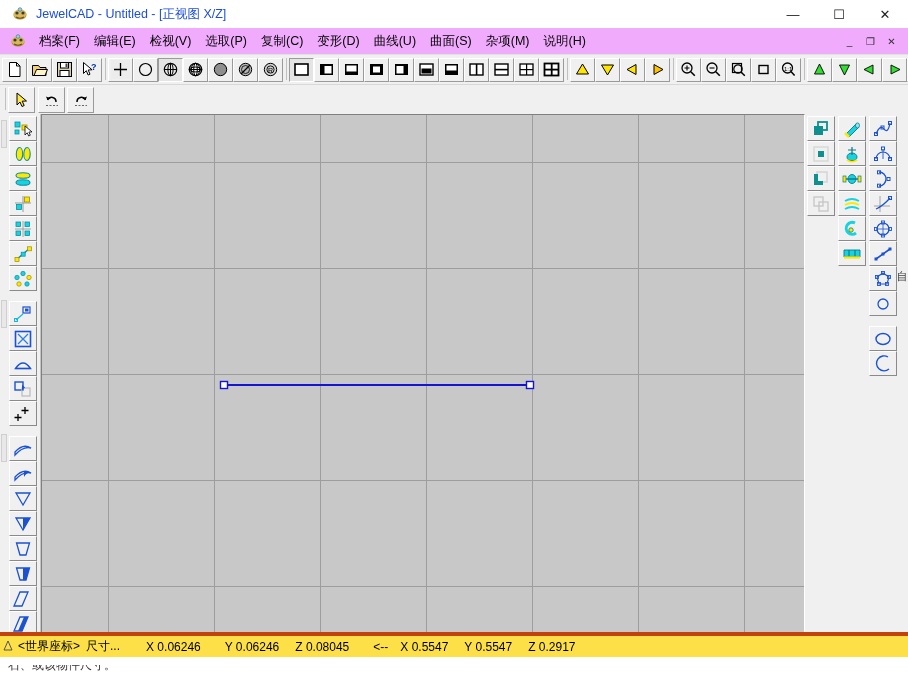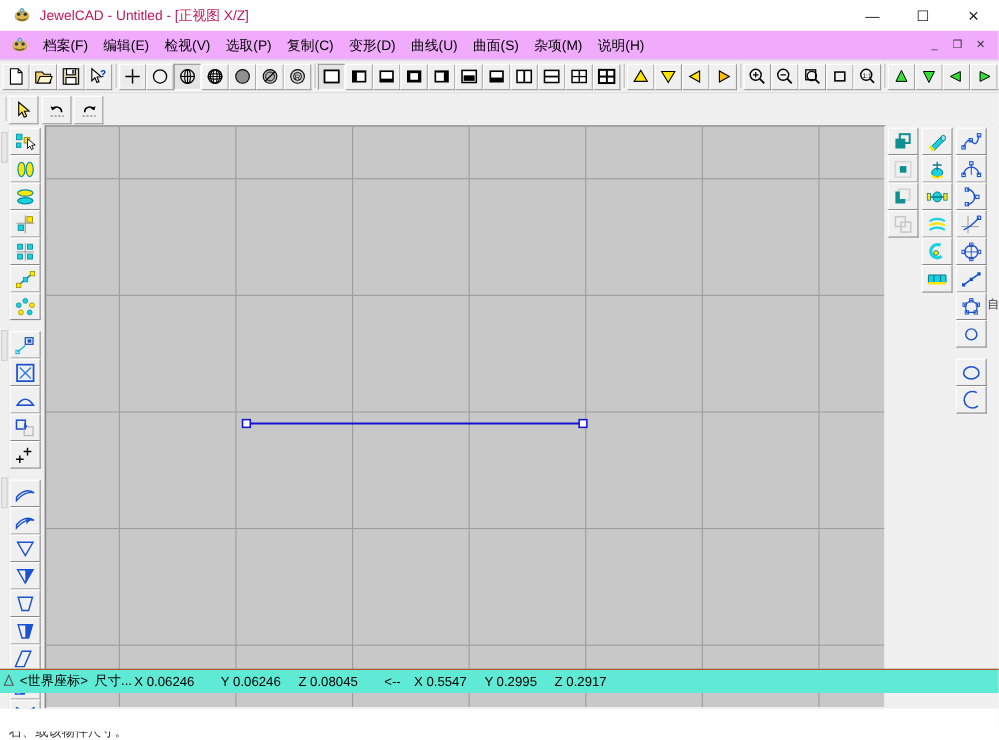--- a/index.html
+++ b/index.html
@@ -27,21 +27,21 @@
     position: relative;
   }
   #app-icon {
     width: 16px; height: 16px;
     margin-left: 12px; margin-right: 8px;
     flex: 0 0 auto;
     position: relative;
   }
   #title-text {
     font-size: 12.5px;
-    color: #be185d;
+    color: #1d4ed8;
     white-space: nowrap;
   }
   .wbtn {
     width: 46px; height: 28px;
     display: flex; align-items: center; justify-content: center;
     font-size: 13px;
     color: #222;
   }
   #win-controls { position: absolute; right: 0; top: 0; display: flex; }
 
@@ -193,24 +193,24 @@
     width: 15px;
     font-size: 11px; color: #444; line-height: 13px;
     writing-mode: vertical-rl;
     white-space: nowrap;
     overflow: hidden; height: 260px;
   }
 
   
   #statusbar {
     position: absolute;
-    left: 0; top: 608px;
+    left: 0; top: 632px;
     width: 908px; height: 21px;
-    background: #5eead4;
-    border-top: 1px solid #c2410c;
+    background: #fde047;
+    border-top: 4px solid #c2410c;
     display: flex; align-items: center;
     font-size: 12px;
     overflow: hidden;
     white-space: nowrap;
   }
   #statusbar .sb-seg { margin-right: 0px; }
   #status-icon { width: 14px; margin-left: 2px; }
   #bottom-strip {
     position: absolute; left: 0; top: 665px;
     width: 908px; height: 24px;
@@ -885,26 +885,26 @@
 </div>
 
 <div id="statusbar">
   <span id="status-icon">
     <svg width="12" height="14" viewBox="0 0 12 14">
         <path d="M2 12h8l-4-9z" fill="none" stroke="#555" stroke-width="1"></path>
       </svg>
   </span>
   <span class="sb-seg" style="margin-left:2px">&lt;世界座标&gt;</span>
   <span class="sb-seg" style="margin-left:6px">尺寸...</span>
-  <span class="sb-seg" style="margin-left:2px">X 0.06246</span>
+  <span class="sb-seg" style="margin-left:26px">X 0.06246</span>
   <span class="sb-seg" style="margin-left:24px">Y 0.06246</span>
   <span class="sb-seg" style="margin-left:16px">Z 0.08045</span>
   <span class="sb-seg" style="margin-left:24px">&lt;--</span>
   <span class="sb-seg" style="margin-left:12px">X 0.5547</span>
-  <span class="sb-seg" style="margin-left:16px">Y 0.2995</span>
+  <span class="sb-seg" style="margin-left:16px">Y 0.5547</span>
   <span class="sb-seg" style="margin-left:16px">Z 0.2917</span>
 </div>
 
 <div id="bottom-strip">
   <span id="bottom-clip">石、或该物件尺寸。</span>
   <span id="resize-grip">
     <svg width="14" height="14" viewBox="0 0 14 14">
         <path d="M12 4L4 12M12 7L7 12M12 10L10 12" stroke="#a8a8a8" stroke-width="1.4"></path>
       </svg>
   </span>

